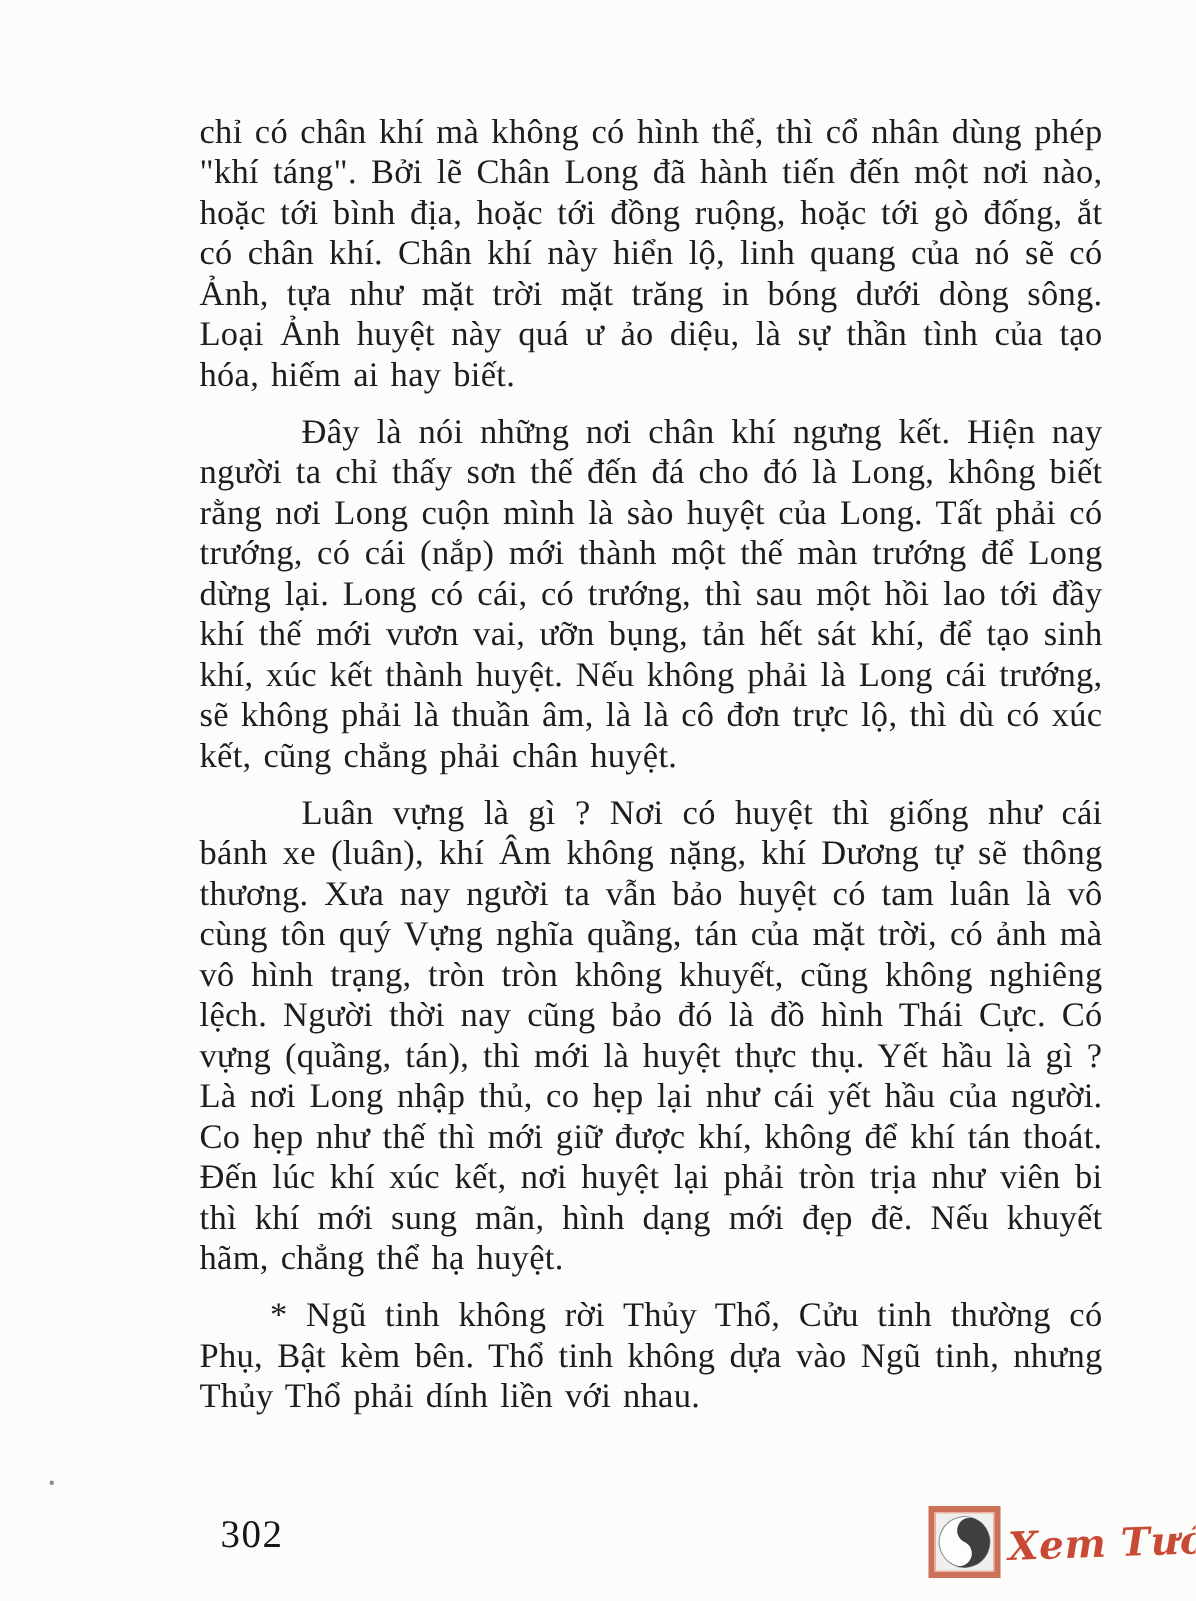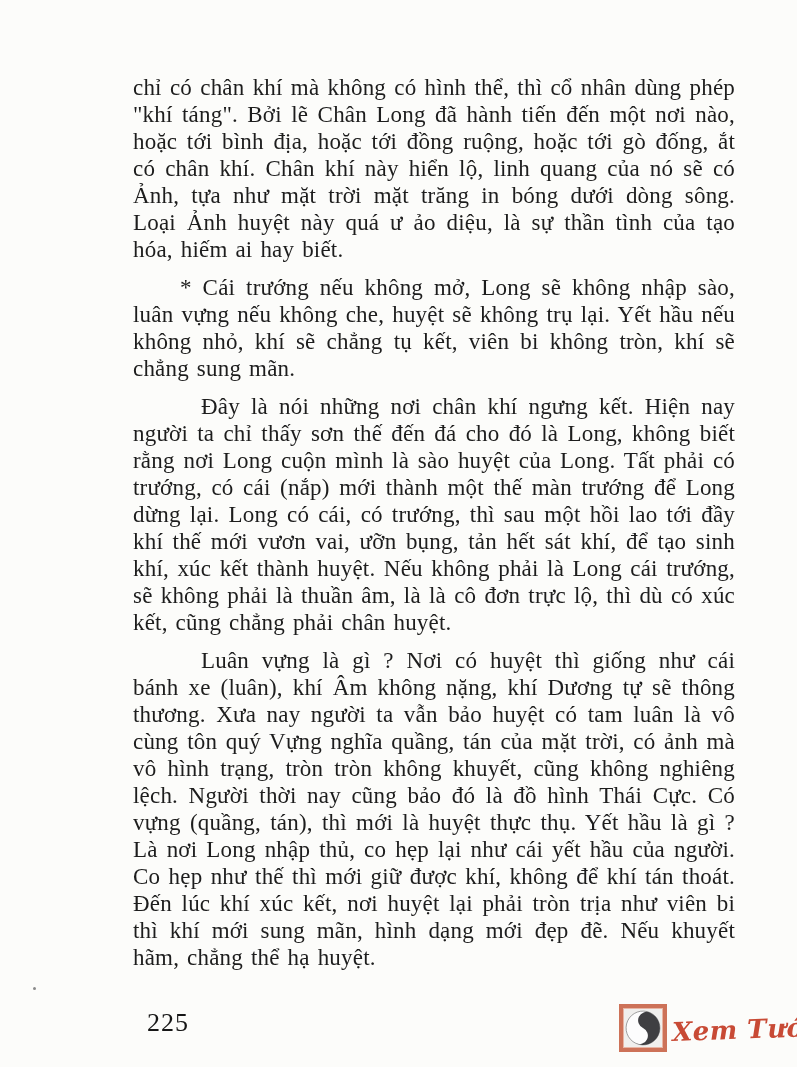--- a/index.html
+++ b/index.html
@@ -87,28 +87,28 @@
     letter-spacing: 0.5px;
   }
 </style>
 </head>
 <body>
 
 <div class="page">
 
   <div class="text-block">
     <p class="flush">chỉ có chân khí mà không có hình thể, thì cổ nhân dùng phép "khí táng". Bởi lẽ Chân Long đã hành tiến đến một nơi nào, hoặc tới bình địa, hoặc tới đồng ruộng, hoặc tới gò đống, ắt có chân khí. Chân khí này hiển lộ, linh quang của nó sẽ có Ảnh, tựa như mặt trời mặt trăng in bóng dưới dòng sông. Loại Ảnh huyệt này quá ư ảo diệu, là sự thần tình của tạo hóa, hiếm ai hay biết.</p>
-    <p class="bullet">* Cái trướng nếu không mở, Long sẽ không nhập sào, luân vựng nếu không che, huyệt sẽ không trụ lại. Yết hầu nếu không nhỏ, khí sẽ chẳng tụ kết, viên bi không tròn, khí sẽ chẳng sung mãn.</p>
     <p class="indent">Đây là nói những nơi chân khí ngưng kết. Hiện nay người ta chỉ thấy sơn thế đến đá cho đó là Long, không biết rằng nơi Long cuộn mình là sào huyệt của Long. Tất phải có trướng, có cái (nắp) mới thành một thế màn trướng để Long dừng lại. Long có cái, có trướng, thì sau một hồi lao tới đầy khí thế mới vươn vai, ưỡn bụng, tản hết sát khí, để tạo sinh khí, xúc kết thành huyệt. Nếu không phải là Long cái trướng, sẽ không phải là thuần âm, là là cô đơn trực lộ, thì dù có xúc kết, cũng chẳng phải chân huyệt.</p>
     <p class="indent">Luân vựng là gì ? Nơi có huyệt thì giống như cái bánh xe (luân), khí Âm không nặng, khí Dương tự sẽ thông thương. Xưa nay người ta vẫn bảo huyệt có tam luân là vô cùng tôn quý Vựng nghĩa quầng, tán của mặt trời, có ảnh mà vô hình trạng, tròn tròn không khuyết, cũng không nghiêng lệch. Người thời nay cũng bảo đó là đồ hình Thái Cực. Có vựng (quầng, tán), thì mới là huyệt thực thụ. Yết hầu là gì ? Là nơi Long nhập thủ, co hẹp lại như cái yết hầu của người. Co hẹp như thế thì mới giữ được khí, không để khí tán thoát. Đến lúc khí xúc kết, nơi huyệt lại phải tròn trịa như viên bi thì khí mới sung mãn, hình dạng mới đẹp đẽ. Nếu khuyết hãm, chẳng thể hạ huyệt.</p>
+    <p class="bullet">* Ngũ tinh không rời Thủy Thổ, Cửu tinh thường có Phụ, Bật kèm bên. Thổ tinh không dựa vào Ngũ tinh, nhưng Thủy Thổ phải dính liền với nhau.</p>
   </div>
 
   <div class="speck"></div>
 
-  <div class="page-number">225</div>
+  <div class="page-number">302</div>
 
   <div class="watermark">
     <div class="yy-frame">
       <svg width="36" height="36" viewBox="0 0 100 100">
         <g transform="rotate(25 50 50)">
           <circle cx="50" cy="50" r="47" fill="#fdfdfd" stroke="#8a8a8a" stroke-width="2"></circle>
           <path d="M50 3 a47 47 0 0 1 0 94 a23.5 23.5 0 0 0 0 -47 a23.5 23.5 0 0 1 0 -47 z" fill="#3f3f42"></path>
           <circle cx="50" cy="26.5" r="7.5" fill="#3f3f42"></circle>
           <circle cx="50" cy="73.5" r="7.5" fill="#fdfdfd"></circle>
         </g>

